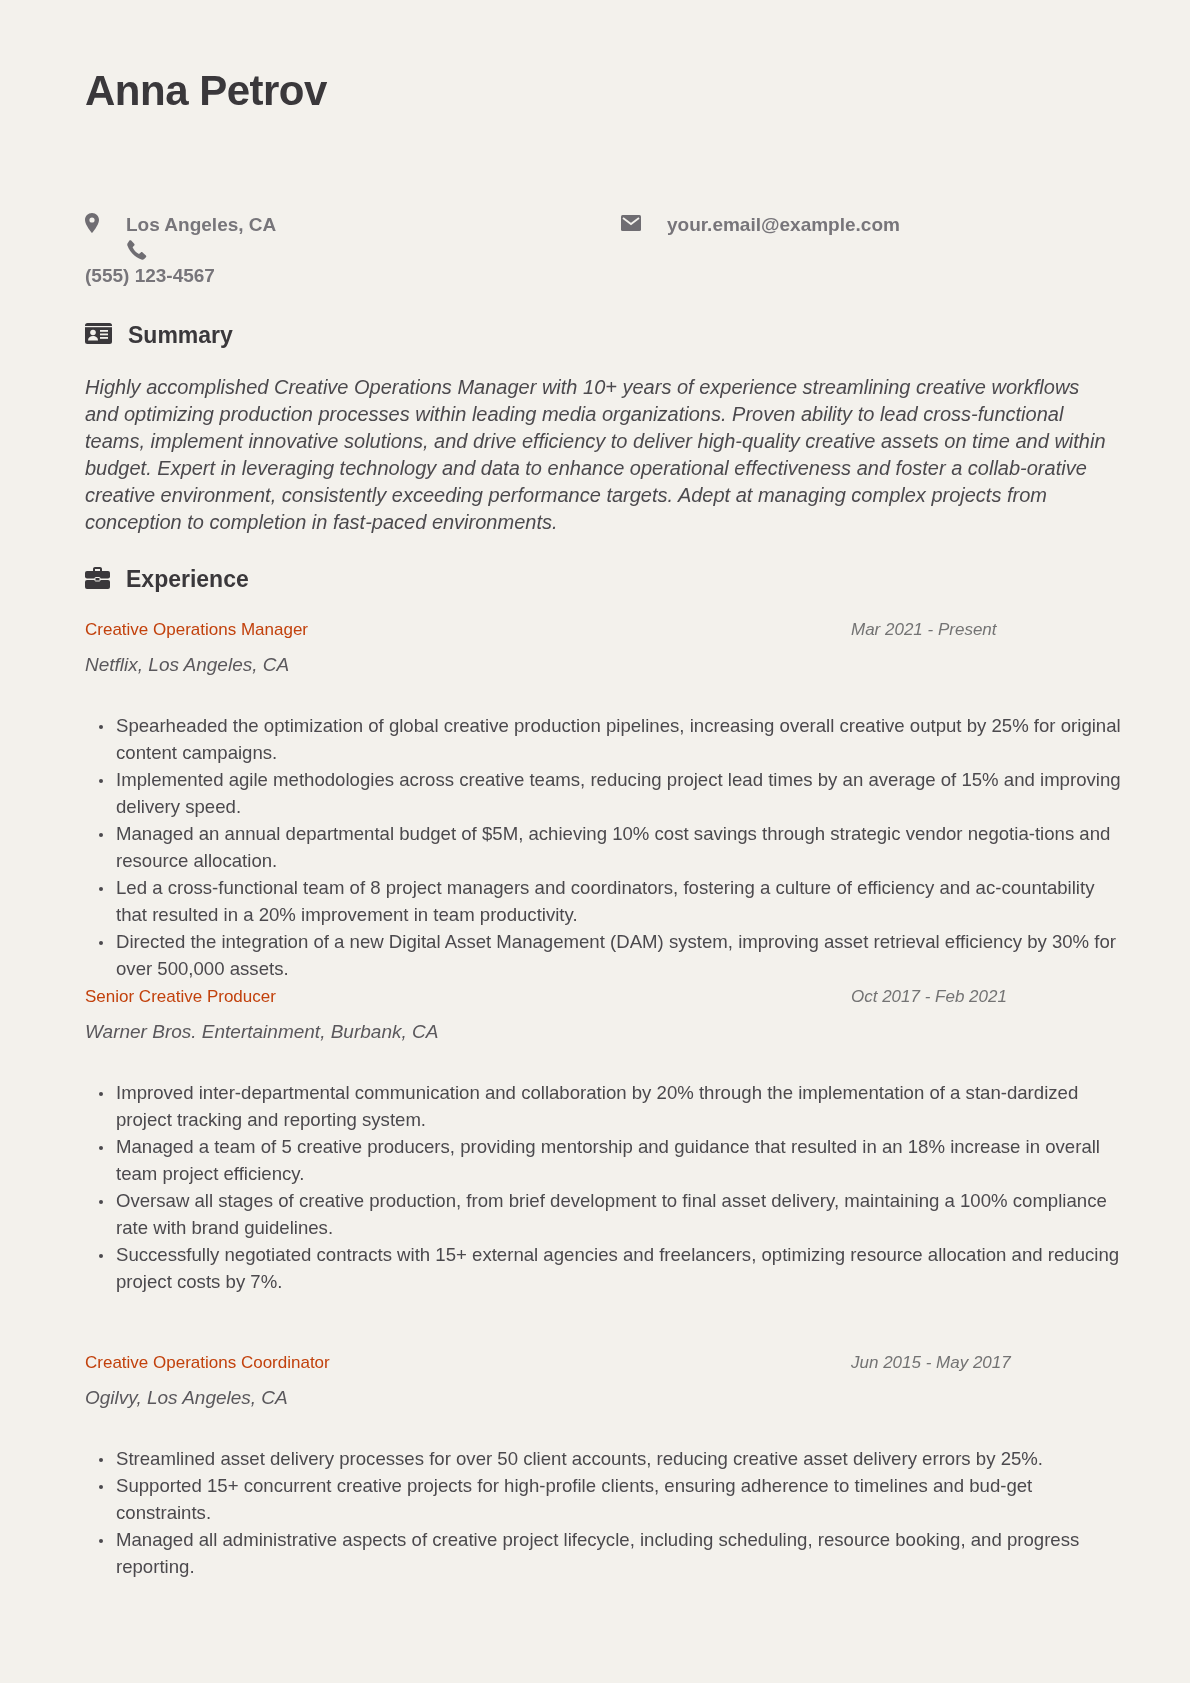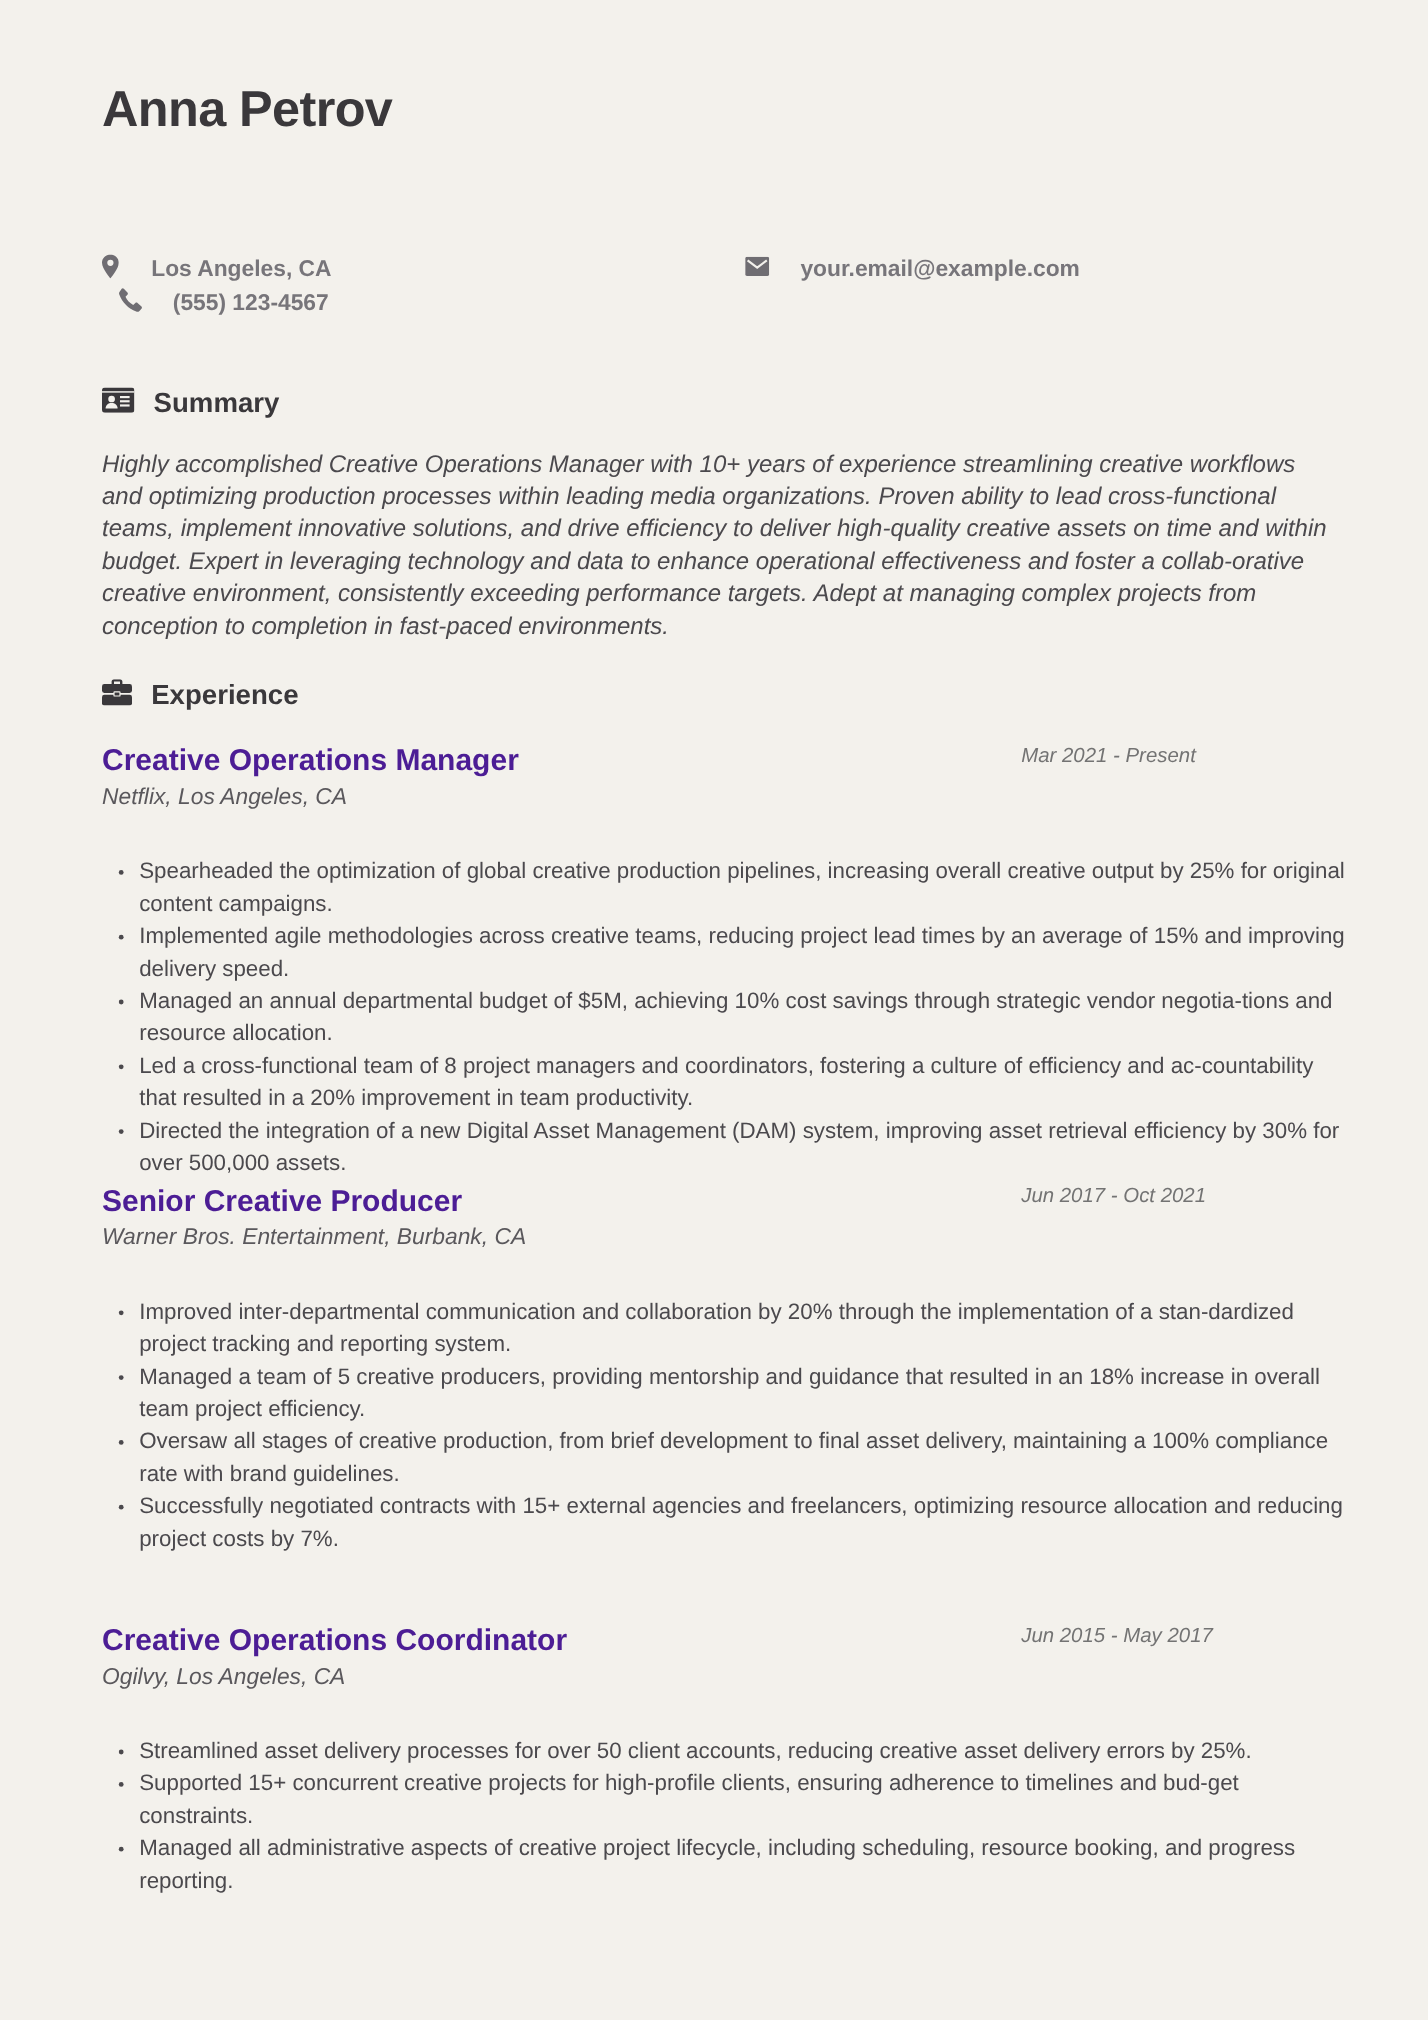--- a/index.html
+++ b/index.html
@@ -14,41 +14,41 @@
     .page { position: absolute; left: 85px; top: 0; width: 1020px; }
     .name {
       position: absolute; left: 0; top: 70px;
       font-size: 42px; font-weight: bold; letter-spacing: -0.5px;
       color: #3a383b; margin: 0; line-height: 1;
     }
     .contact { position: absolute; top: 212px; left: 0; width: 1020px; font-size: 19px; color: #77757a; }
     .contact-item { position: absolute; display: flex; align-items: center; height: 26px; white-space: nowrap; font-weight: bold; }
     .contact-item svg { fill: #6f6d72; }
     .ci-loc { left: 0; top: 0; }
-    .ci-phone { left: 14px; top: 28px; }
+    .ci-phone { left: 0; top: 28px; flex-direction: column; }
     .ci-email { left: 536px; top: 0; }
     .ci-loc .ic { width: 41px; }
     .ci-phone .ic { width: 45px; }
     .ci-email .ic { width: 46px; }
 
     .section-head { position: absolute; left: 0; display: flex; align-items: center; }
     .section-head .title { font-size: 23px; font-weight: bold; color: #3a383b; }
     .sec-summary { top: 322px; }
     .sec-summary .ic { width: 43px; }
     .sec-exp { top: 566px; }
     .sec-exp .ic { width: 41px; }
 
     .summary-text {
       position: absolute; left: 0; top: 374px; width: 1025px;
       font-size: 20px; line-height: 27px; color: #4b494d;
       margin: 0; text-align: left; font-style: italic;
     }
 
     .job { position: absolute; left: 0; width: 1030px; }
-    .job-title { position: absolute; left: 0; top: 0; font-size: 25px; font-weight: bold; color: #4c1d95; }
+    .job-title { position: absolute; left: 0; top: 0; font-size: 17px; font-weight: normal; color: #c2410c; }
     .job-date { position: absolute; left: 766px; top: 0; font-size: 17px; font-style: italic; color: #737373; }
     .job-company { position: absolute; left: 0; top: 34px; font-size: 19px; font-style: italic; color: #5a585c; }
     .job-bullets { position: absolute; left: 0; top: 80px; width: 1030px; margin: 12px; padding: 0; list-style: none; }
     .job-bullets li {
       position: relative; padding-left: 19px;
       font-size: 18.6px; line-height: 27px; color: #4b494d;
     }
     .job-bullets li::before {
       content: ""; position: absolute; left: 2px; top: 13px;
       width: 4px; height: 4px; border-radius: 50%; background: #4b494d;
@@ -129,21 +129,21 @@
       <li>Spearheaded the optimization of global creative production pipelines, increasing overall creative output by 25% for original content campaigns.</li>
       <li>Implemented agile methodologies across creative teams, reducing project lead times by an average of 15% and improving delivery speed.</li>
       <li>Managed an annual departmental budget of $5M, achieving 10% cost savings through strategic vendor negotia-tions and resource allocation.</li>
       <li>Led a cross-functional team of 8 project managers and coordinators, fostering a culture of efficiency and ac-countability that resulted in a 20% improvement in team productivity.</li>
       <li>Directed the integration of a new Digital Asset Management (DAM) system, improving asset retrieval efficiency by 30% for over 500,000 assets.</li>
     </ul>
   </div>
 
   <div class="job job2">
     <div class="job-title">Senior Creative Producer</div>
-    <div class="job-date">Jun 2017 - Oct 2021</div>
+    <div class="job-date">Oct 2017 - Feb 2021</div>
     <div class="job-company">Warner Bros. Entertainment, Burbank, CA</div>
     <ul class="job-bullets">
       <li>Improved inter-departmental communication and collaboration by 20% through the implementation of a stan-dardized project tracking and reporting system.</li>
       <li>Managed a team of 5 creative producers, providing mentorship and guidance that resulted in an 18% increase in overall team project efficiency.</li>
       <li>Oversaw all stages of creative production, from brief development to final asset delivery, maintaining a 100% compliance rate with brand guidelines.</li>
       <li>Successfully negotiated contracts with 15+ external agencies and freelancers, optimizing resource allocation and reducing project costs by 7%.</li>
     </ul>
   </div>
 
   <div class="job job3">

